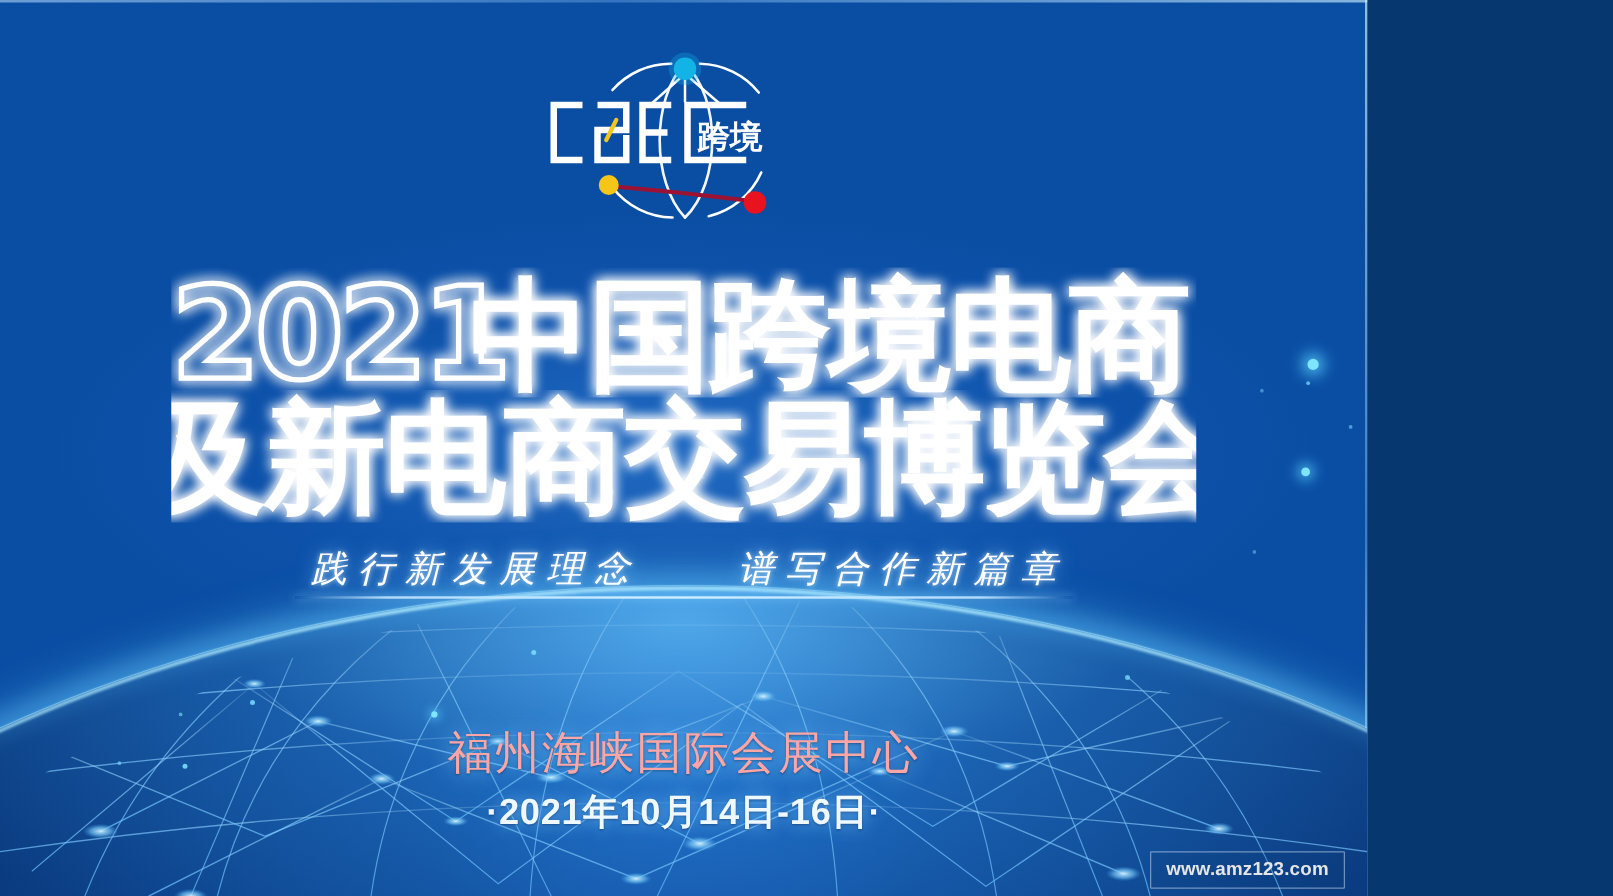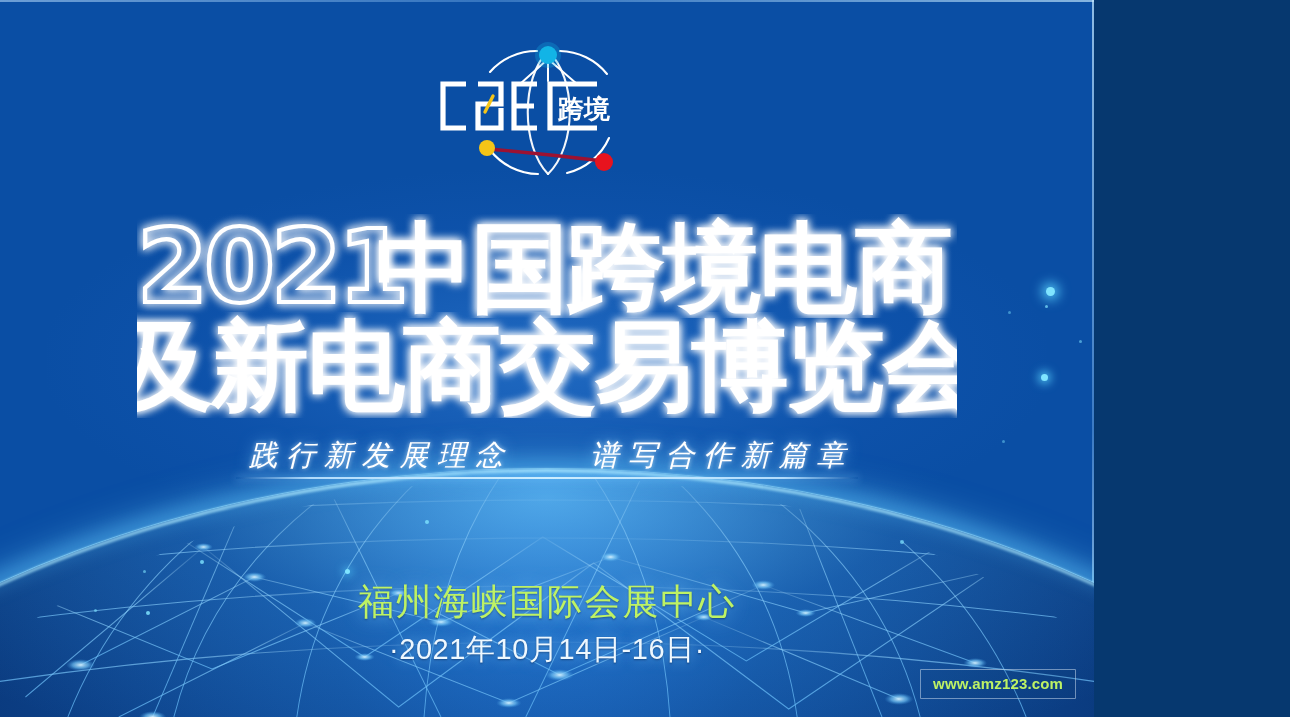--- a/index.html
+++ b/index.html
@@ -77,35 +77,35 @@
   .sub-rule{
     position:absolute;left:50%;top:477px;transform:translateX(-50%);
     width:622px;height:2px;
     background:linear-gradient(90deg,rgba(160,215,255,0) 0%,rgba(185,225,255,.95) 12%,rgba(205,238,255,1) 50%,rgba(185,225,255,.95) 88%,rgba(160,215,255,0) 100%);
     box-shadow:0 0 8px rgba(140,205,255,.8);
   }
 
   
   .venue{
     position:absolute;left:0;top:578px;width:100%;text-align:center;
-    color:#bef264;font-size:36px;letter-spacing:.05em;font-weight:400;
+    color:#fca5a5;font-size:36px;letter-spacing:.05em;font-weight:400;
     text-shadow:0 0 18px rgba(120,200,255,.9),0 1px 2px rgba(0,25,70,.6);
   }
   .date{
     position:absolute;left:0;top:630px;width:100%;text-align:center;
-    color:#eef8ff;font-size:29px;letter-spacing:.02em;font-weight:400;
+    color:#eef8ff;font-size:29px;letter-spacing:.02em;font-weight:700;
     text-shadow:0 0 14px rgba(120,200,255,.85),0 1px 2px rgba(0,25,70,.6);
   }
 
   
   .watermark{
-    position:absolute;right:18px;bottom:18px;
+    position:absolute;right:18px;bottom:6px;
     border:1px solid rgba(195,215,235,.55);
     padding:5px 12px 6px 12px;
-    color:#bef264;font-size:15px;font-weight:700;letter-spacing:.01em;
+    color:#e5e5e5;font-size:15px;font-weight:700;letter-spacing:.01em;
     background:rgba(10,45,95,.08);
     border-radius:1px;
   }
 </style>
 </head>
 <body>
 
 <div class="poster">
 
   <div class="edge-top"></div>

